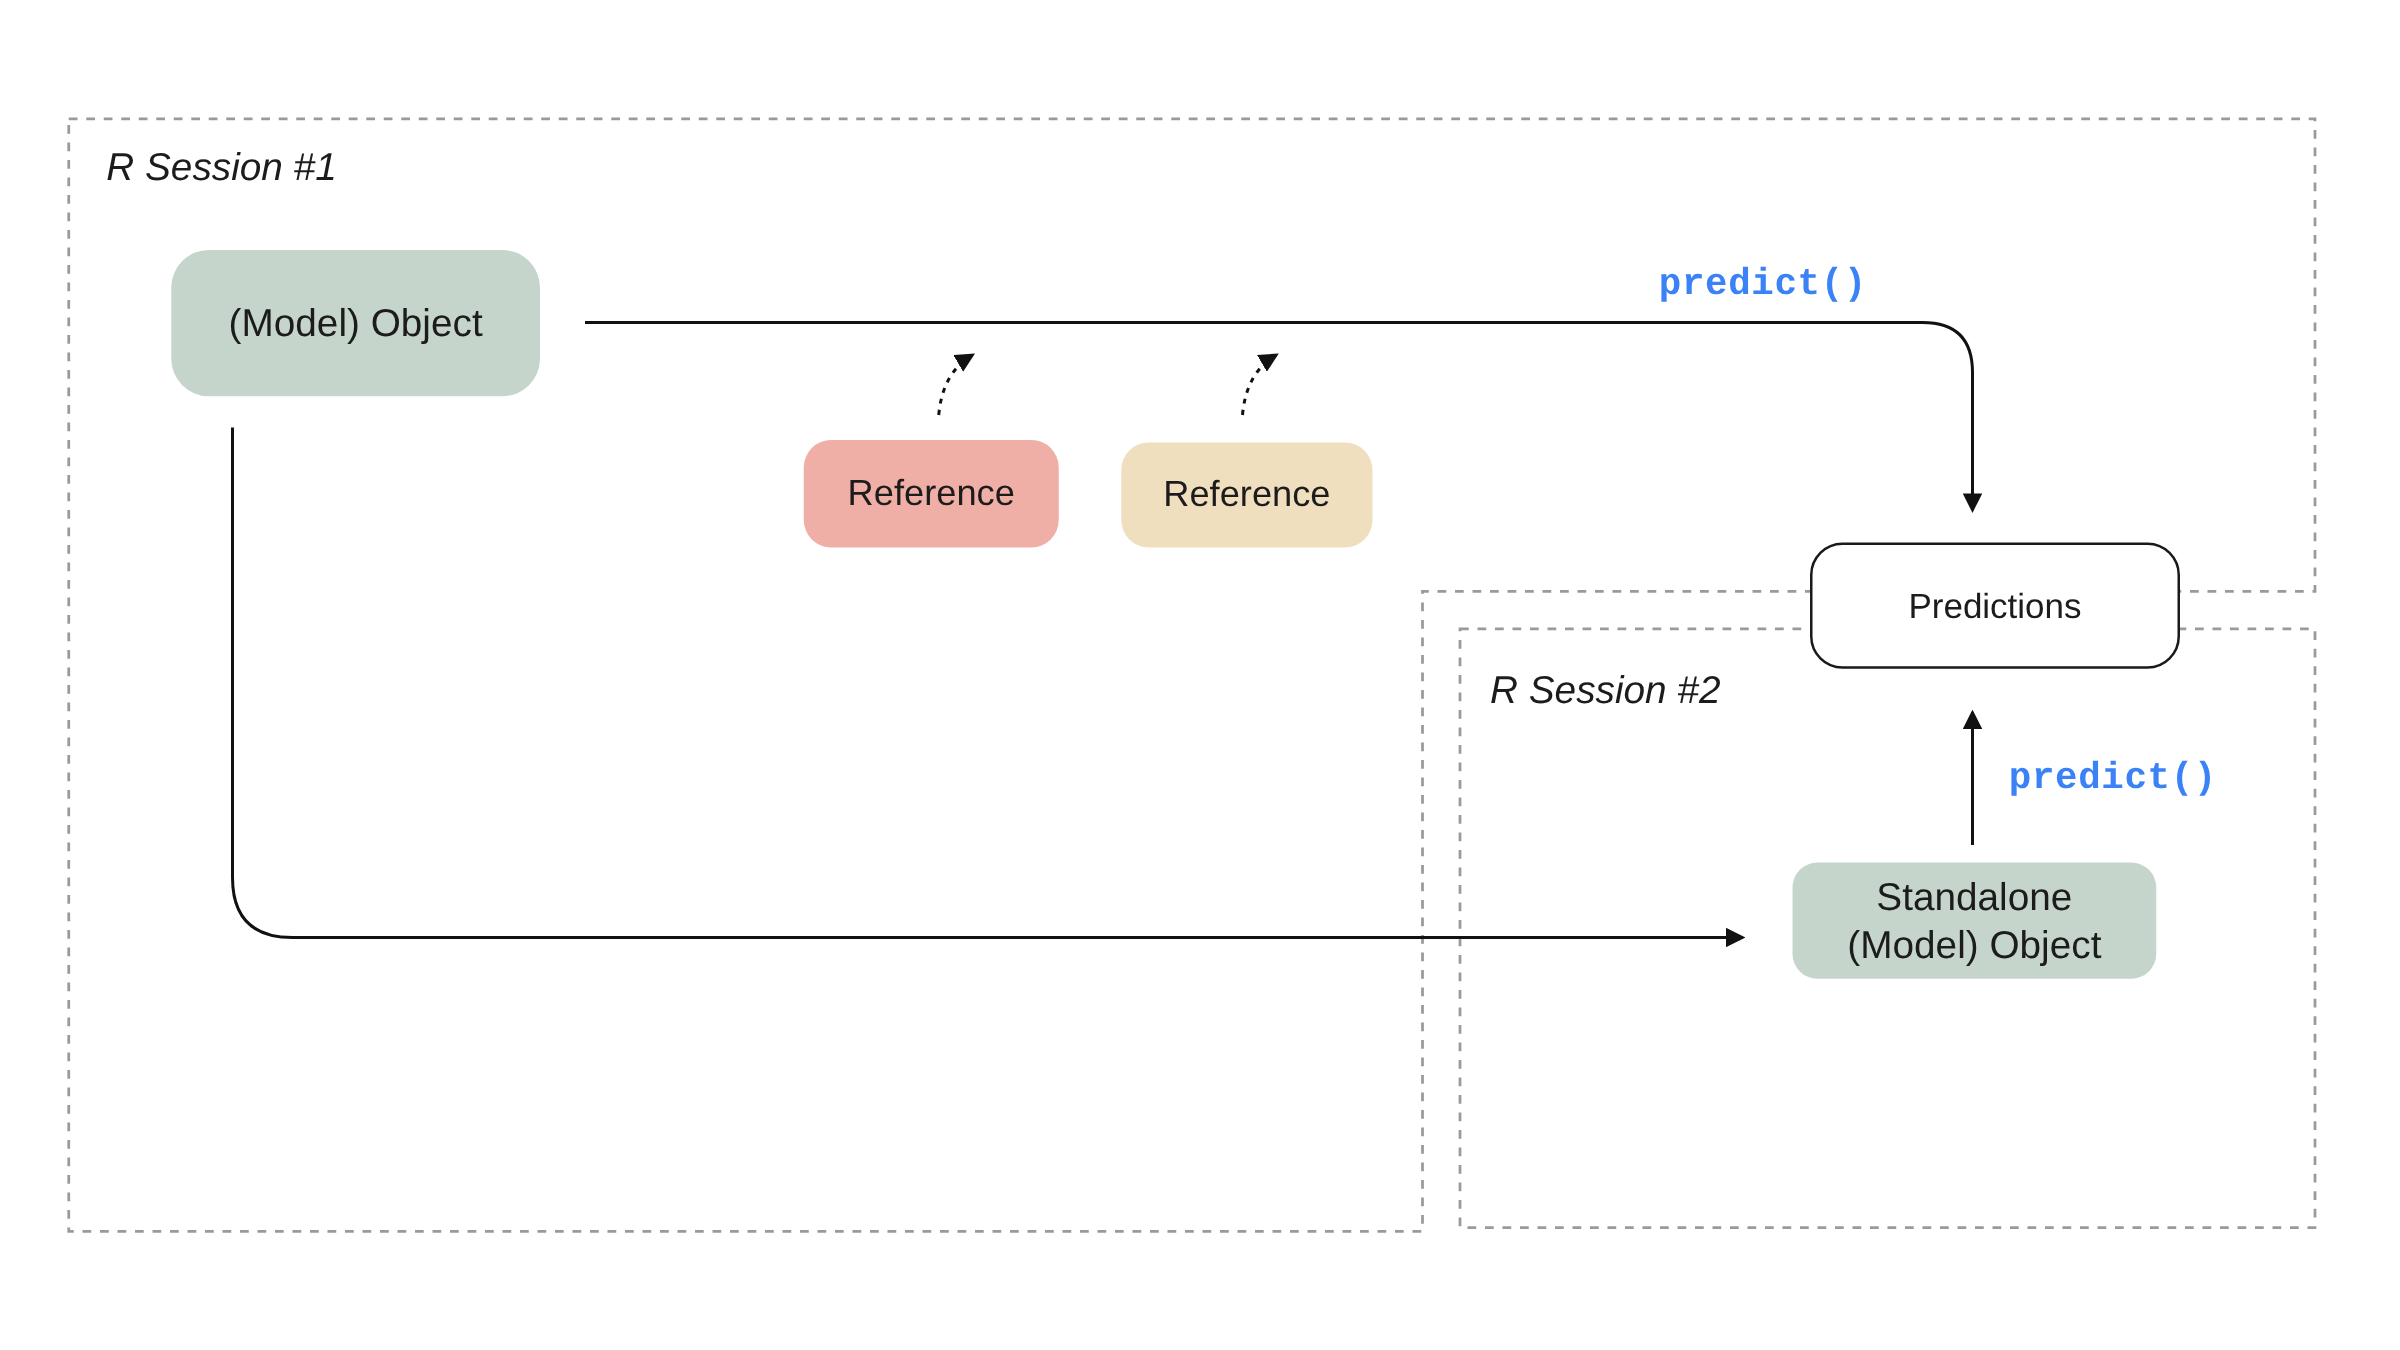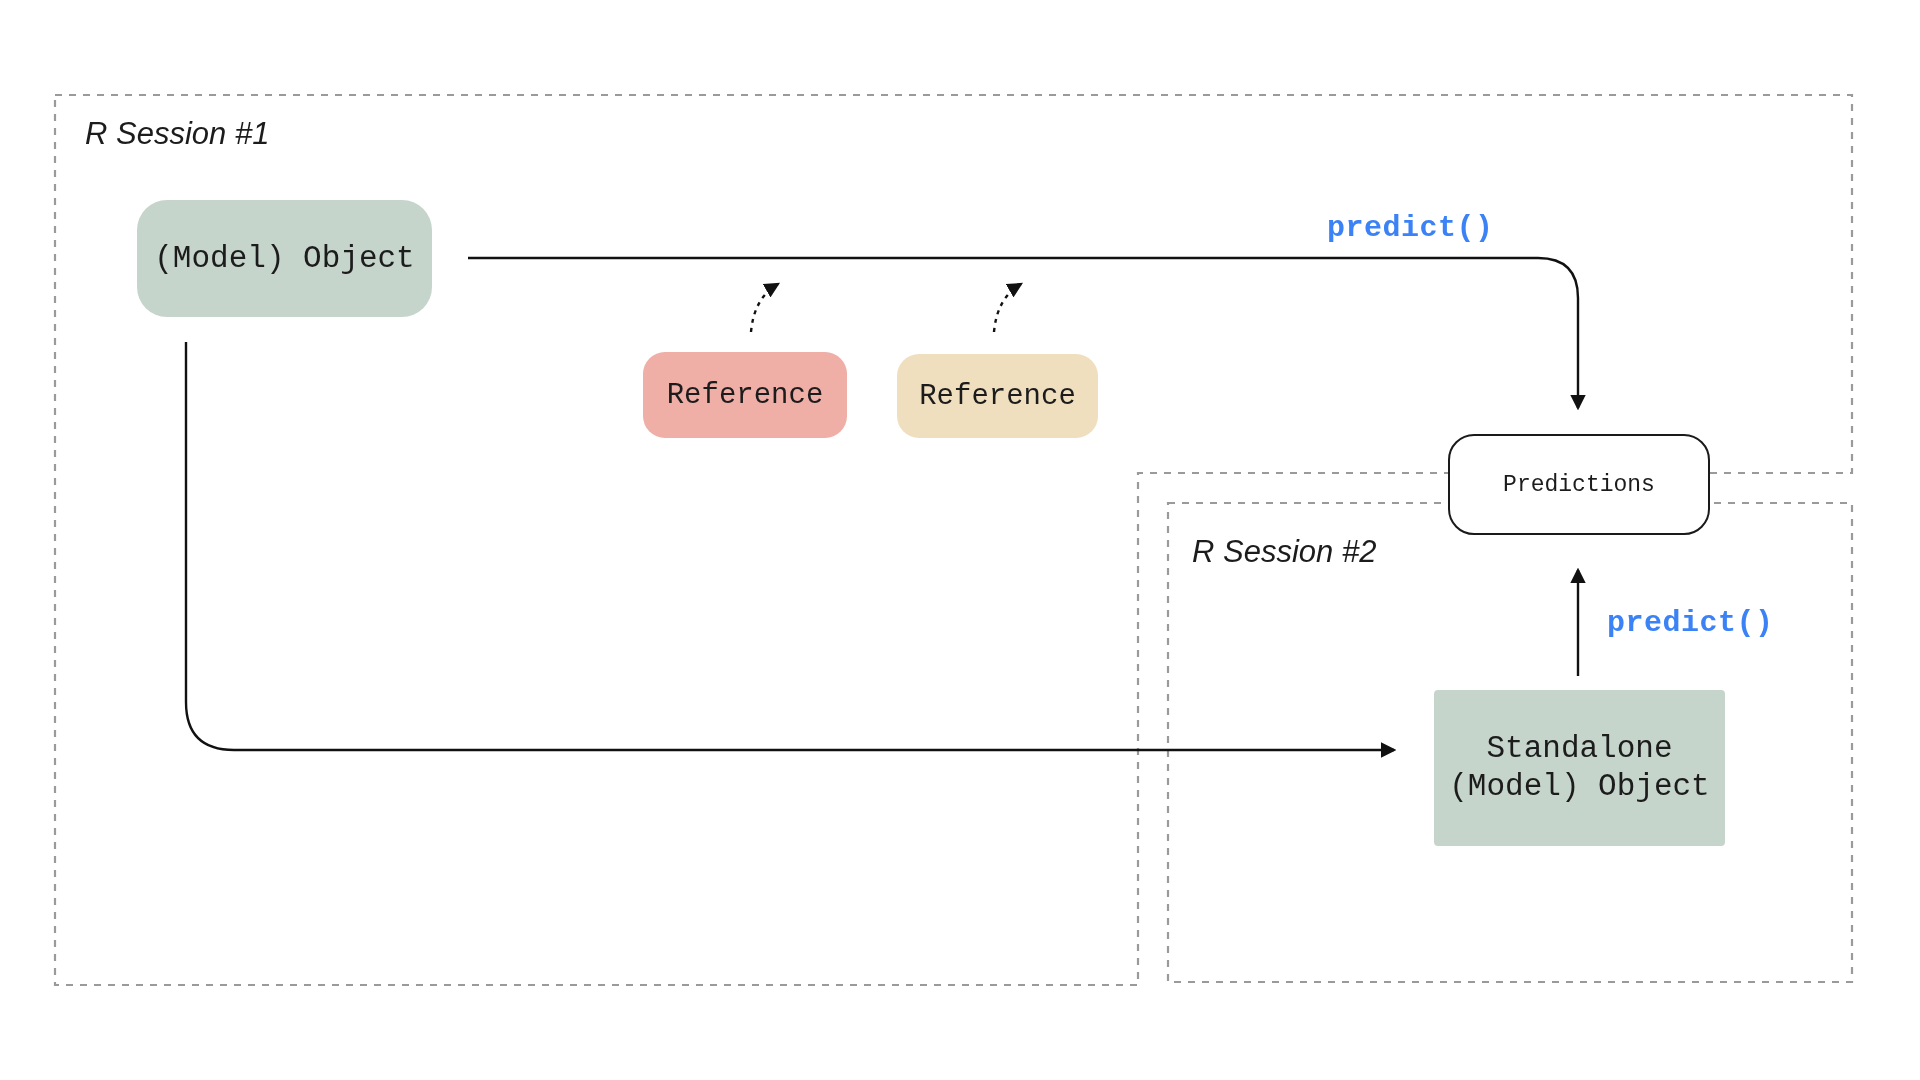--- a/index.html
+++ b/index.html
@@ -22,21 +22,20 @@
   }
 
   .node {
     position: absolute;
     display: flex;
     align-items: center;
     justify-content: center;
     text-align: center;
     color: #1c1c1c;
     z-index: 2;
-    font-family: Liberation Mono, monospace;
   }
 
   .node-model {
     left: 137px; top: 200px; width: 295px; height: 117px;
     background: #c6d5cc; border-radius: 30px;
     font-size: 31px;
   }
 
   .node-ref-red {
     left: 643px; top: 352px; width: 204px; height: 86px;
@@ -44,28 +43,28 @@
     font-size: 29px;
   }
 
   .node-ref-tan {
     left: 897px; top: 354px; width: 201px; height: 84px;
     background: #f0dfbf; border-radius: 22px;
     font-size: 29px;
   }
 
   .node-predictions {
-    left: 1448px; top: 434px; width: 262px; height: 101px;
+    left: 1448px; top: 434px; width: 296px; height: 101px;
     background: #ffffff; border: 2px solid #1a1a1a; border-radius: 26px;
-    font-size: 23px;
+    font-size: 28px;
   }
 
   .node-standalone {
-    left: 1434px; top: 690px; width: 291px; height: 156px;
-    background: #c6d5cc; border-radius: 4px;
+    left: 1434px; top: 690px; width: 291px; height: 93px;
+    background: #c6d5cc; border-radius: 20px;
     font-size: 31px;
     line-height: 38px;
     white-space: pre-line;
   }
 
   .session-label {
     position: absolute;
     font-style: italic;
     font-size: 31px;
     color: #1c1c1c;

